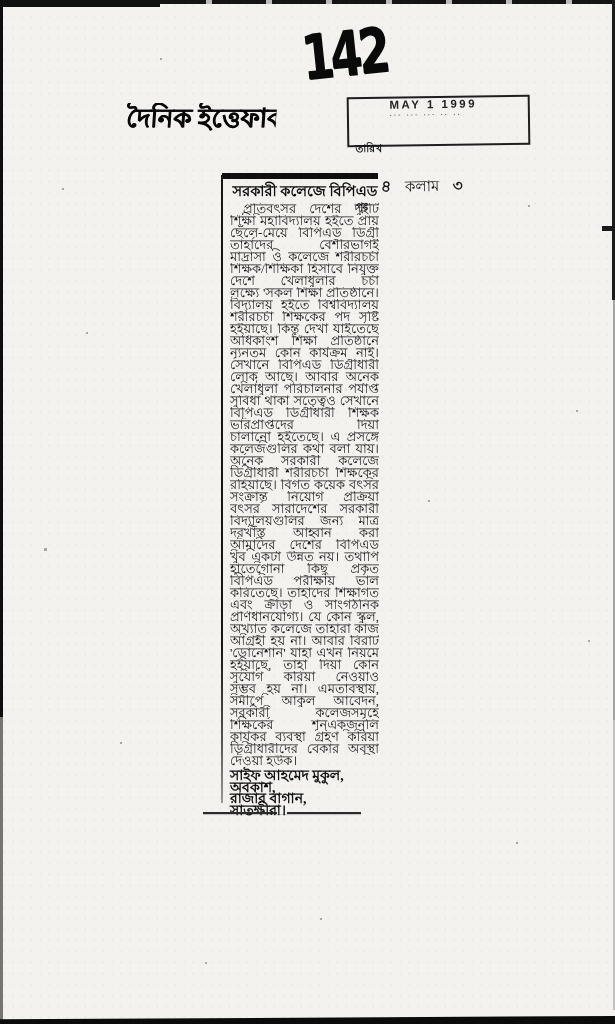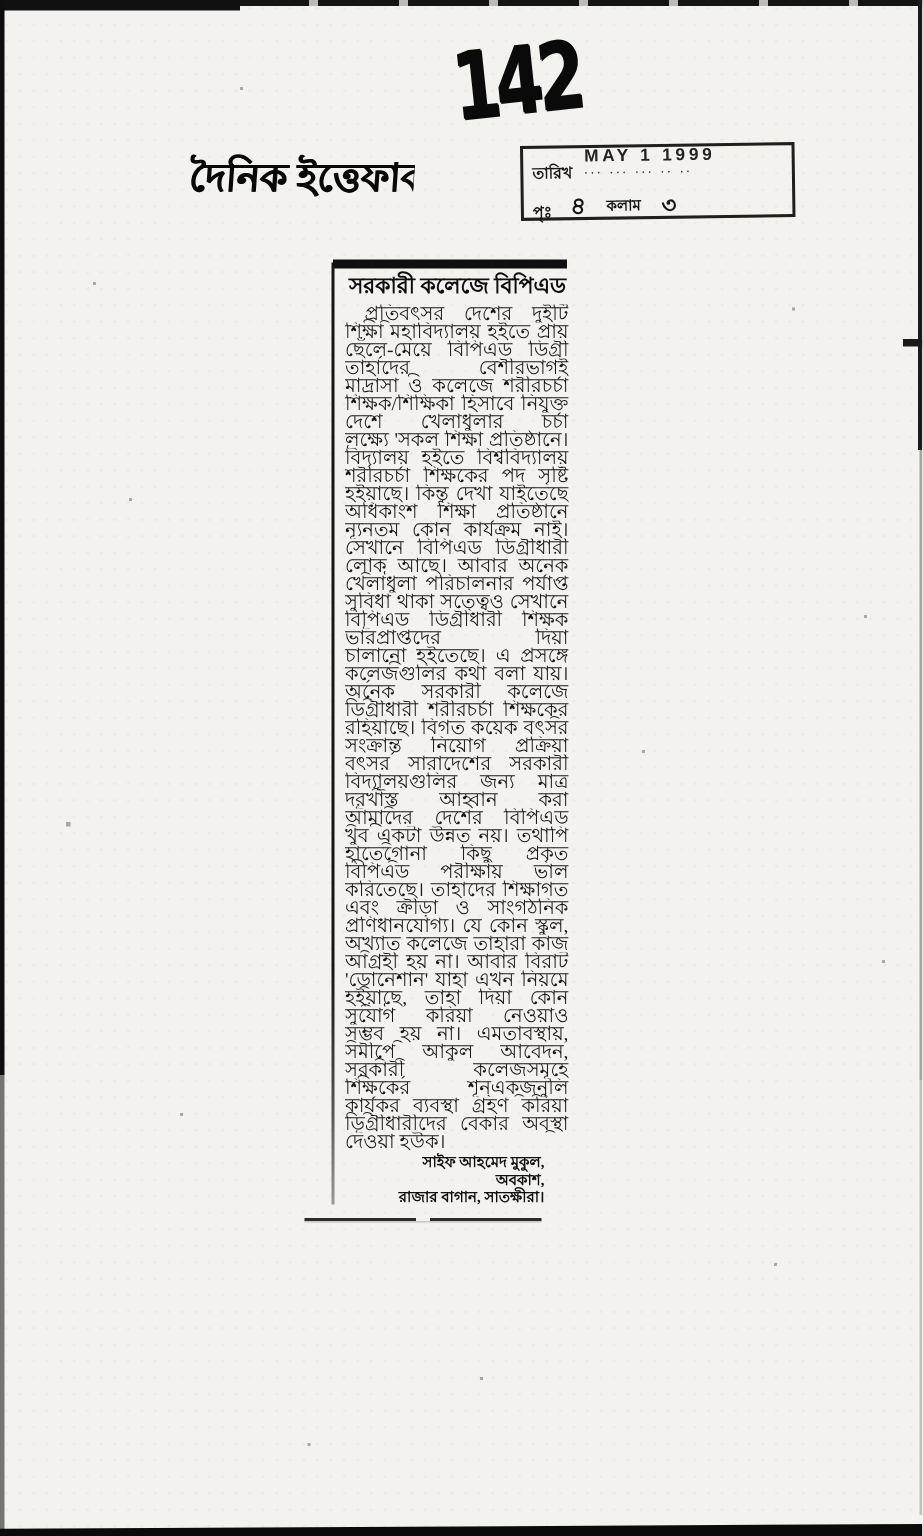--- a/index.html
+++ b/index.html
@@ -41,42 +41,42 @@
   }
 
   
   .stamp{
     position:absolute;left:347px;top:96px;width:183px;height:50px;
     border:2px solid #1f1f1f;box-sizing:border-box;
     transform:rotate(-0.8deg);padding:1px 6px 2px 6px;
     display:flex;flex-direction:column;justify-content:space-between;
   }
   .stamp-row{display:flex;align-items:flex-start;}
-  .stamp-lab{font-size:10.5px;font-weight:bold;padding-top:8px;}
+  .stamp-lab{font-size:10.5px;font-weight:bold;padding-top:8px;margin-top:33px;}
   .date-wrap{display:flex;flex-direction:column;line-height:1;margin-left:8px;}
   .date-val{font-family:"Liberation Sans",sans-serif;font-weight:bold;font-size:11.5px;letter-spacing:2.5px;color:#222;}
   .date-dots{font-size:9px;letter-spacing:2px;margin-top:-3px;color:#333;}
   .stamp-row2{display:flex;align-items:center;padding-bottom:1px;}
   .pg-val{font-family:"DejaVu Sans",sans-serif;font-size:16px;font-weight:bold;margin:0 14px 0 12px;transform:rotate(9deg);}
-  .col-lab{font-size:10px;font-weight:bold;}
+  .col-lab{font-size:15px;font-weight:normal;}
   .col-val{font-size:15px;font-weight:bold;margin-left:14px;transform:rotate(-8deg);}
 
   
   .clip{position:absolute;left:221px;top:173px;width:158px;}
   .clip-bar{width:156px;height:6px;background:#0f0f0f;margin-left:1px;}
   .clip-vline{position:absolute;left:0;top:2px;width:2px;height:628px;
     background:linear-gradient(#161616 0 75%, #555 90%, #999);}
   .headline{margin:3px 0 2px 10px;text-align:center;font-weight:bold;
     font-size:14.5px;line-height:18px;color:#0d0d0d;}
   .body{margin:3px 0 0 9px;width:149px;font-size:13px;line-height:12px;color:#171717;}
   .bline{text-align:justify;text-align-last:justify;height:12px;overflow:hidden;}
   .bline:first-child{text-indent:13px;}
   .bline:last-child{text-align-last:left;}
-  .sig{margin:3px 16px 0 9px;text-align:right;font-weight:bold;
-    font-size:10px;line-height:11.6px;color:#101010;}
+  .sig{margin:3px 16px 0 9px;text-align:left;font-weight:bold;
+    font-size:14px;line-height:11.6px;color:#101010;}
   .bottom-rule{position:absolute;left:203px;top:812px;width:158px;height:2px;
     background:linear-gradient(90deg,#2b2b2b 0 47%, transparent 47% 53%, #2b2b2b 53% 100%);
     box-shadow:0 1px 1px rgba(0,0,0,.2);}
 
   .speck{position:absolute;background:#3a3a3a;opacity:.4;}
 </style>
 </head>
 <body>
 
 <div class="page">

